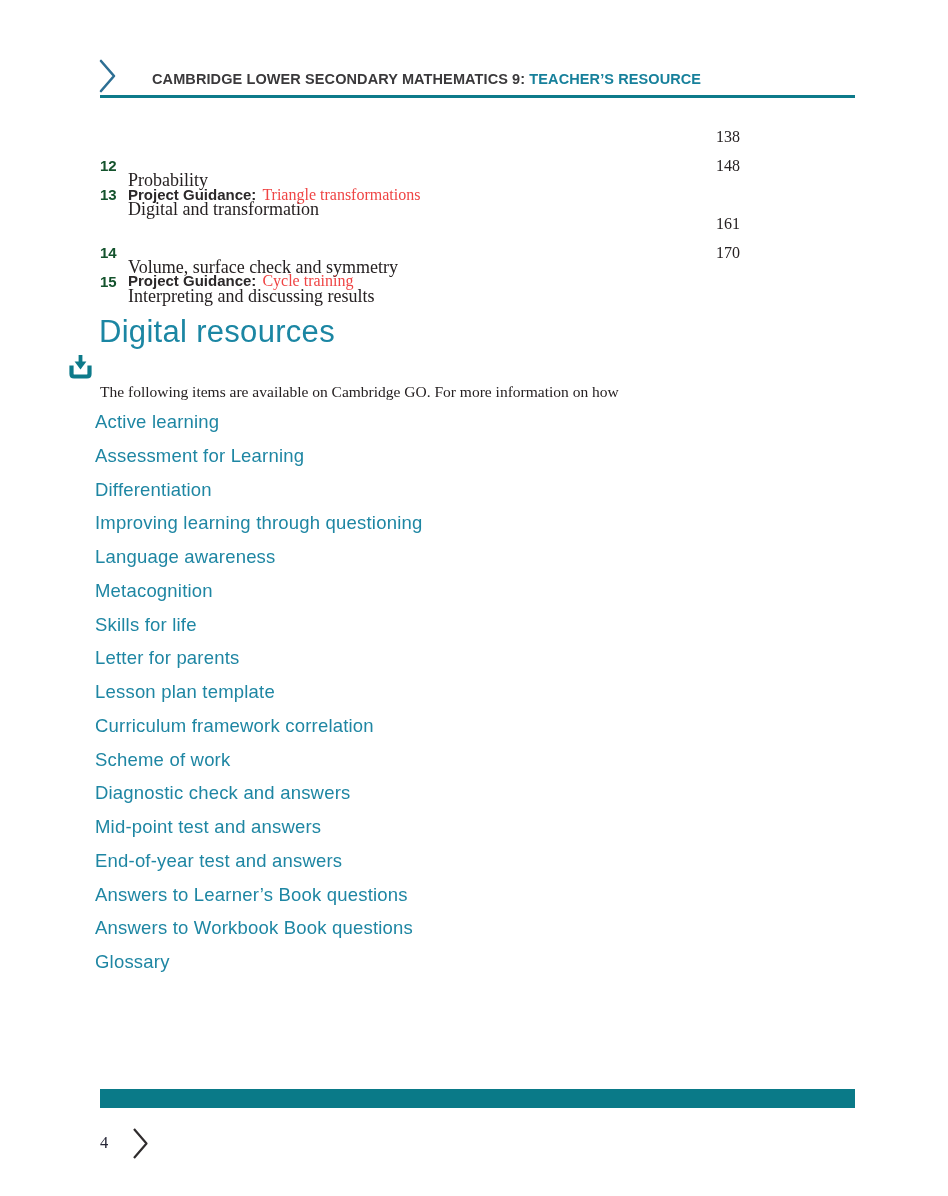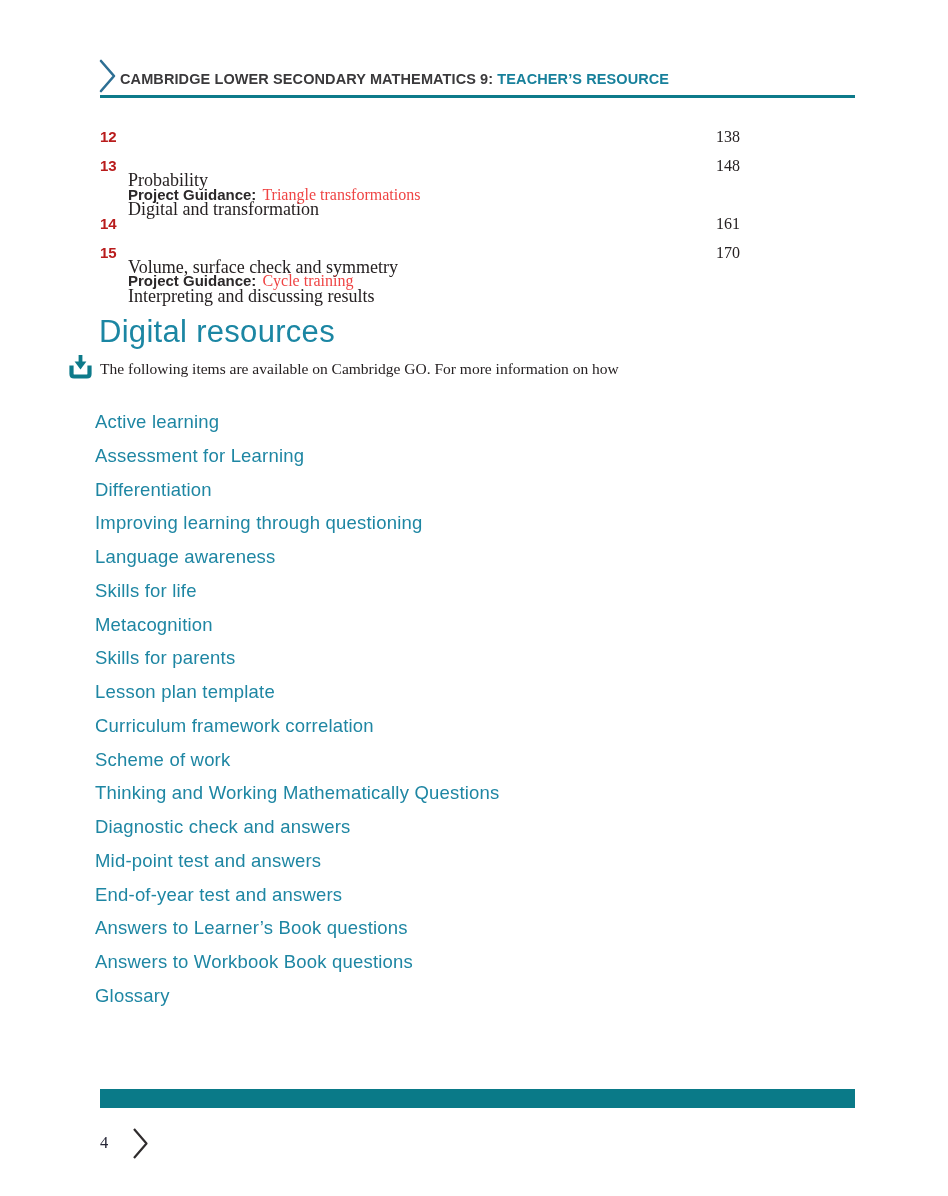--- a/index.html
+++ b/index.html
@@ -8,53 +8,53 @@
     background: #ffffff;
     font-family: "Liberation Sans", sans-serif;
     position: relative;
     overflow: hidden;
   }
   .page { position: absolute; inset: 0; background: #ffffff; }
 
   
   .header-chevron { position: absolute; left: 98px; top: 59px; }
   .header-title {
-    position: absolute; left: 120px; top: 71px;
+    position: absolute; left: 152px; top: 71px;
     font-size: 14.5px; font-weight: 700; letter-spacing: 0.1px;
     color: #3a393b; white-space: nowrap;
   }
   .header-title .accent { color: #17809b; }
   .header-rule {
     position: absolute; left: 100px; top: 95px;
     width: 755px; height: 3px; background: #0d7a8a;
   }
 
   
   .toc { position: absolute; left: 100px; top: 127px; width: 640px; }
   .toc-row { display: flex; height: 28.9px; align-items: flex-start; line-height: 19px; }
-  .toc-num { width: 28px; flex: 0 0 28px; font-weight: 700; font-size: 15px; color: #b91c1c; }
+  .toc-num { width: 28px; flex: 0 0 28px; font-weight: 700; font-size: 15px; color: #14532d; margin-top: 29px; }
   .toc-title { font-family: "Liberation Serif", serif; font-size: 18px; color: #262122; margin-top: 44px; }
   .toc-page { margin-left: auto; font-family: "Liberation Serif", serif; font-size: 16px; color: #262122; }
   .toc-project { padding-left: 28px; }
   .toc-project .plabel { font-weight: 700; font-size: 15px; color: #2b2829; margin-right: 6px; }
   .toc-project .ptitle { font-family: "Liberation Serif", serif; font-size: 16px; color: #ef4444; }
 
   
   .dr-heading {
     position: absolute; left: 99px; top: 314px;
     font-size: 31px; font-weight: 400; letter-spacing: 0.3px;
     color: #1b86a3;
   }
   .download-icon { position: absolute; left: 69px; top: 355px; }
   .dr-intro {
     position: absolute; left: 100px; top: 360px;
     font-family: "Liberation Serif", serif; font-size: 15.5px;
     line-height: 18.5px; color: #262122;
   }
-  .dr-intro span { display: block; }
+  .dr-intro span { display: block; margin-top: 23px; }
   .dr-links {
     position: absolute; left: 95px; top: 411px;
     list-style: none; margin: 0; padding: 0;
   }
   .dr-links li { height: 33.78px; line-height: 22px; }
   .dr-links a {
     color: #1e86a3; font-size: 18.5px; letter-spacing: 0.2px;
     text-decoration: none; cursor: pointer;
   }
 
@@ -128,27 +128,26 @@
   <p class="dr-intro" style="margin:0;">
     <span>The following items are available on Cambridge GO. For more information on how</span>
   </p>
 
   <ul class="dr-links">
     <li><a>Active learning</a></li>
     <li><a>Assessment for Learning</a></li>
     <li><a>Differentiation</a></li>
     <li><a>Improving learning through questioning</a></li>
     <li><a>Language awareness</a></li>
+    <li><a>Metacognition</a></li>
     <li><a>Skills for life</a></li>
-    <li><a>Metacognition</a></li>
-    <li><a>Skills for parents</a></li>
+    <li><a>Letter for parents</a></li>
     <li><a>Lesson plan template</a></li>
     <li><a>Curriculum framework correlation</a></li>
     <li><a>Scheme of work</a></li>
-    <li><a>Thinking and Working Mathematically Questions</a></li>
     <li><a>Diagnostic check and answers</a></li>
     <li><a>Mid-point test and answers</a></li>
     <li><a>End-of-year test and answers</a></li>
     <li><a>Answers to Learner’s Book questions</a></li>
     <li><a>Answers to Workbook Book questions</a></li>
     <li><a>Glossary</a></li>
   </ul>
 
   <div class="footer-bar"></div>
   <span class="footer-pagenum">4</span>

